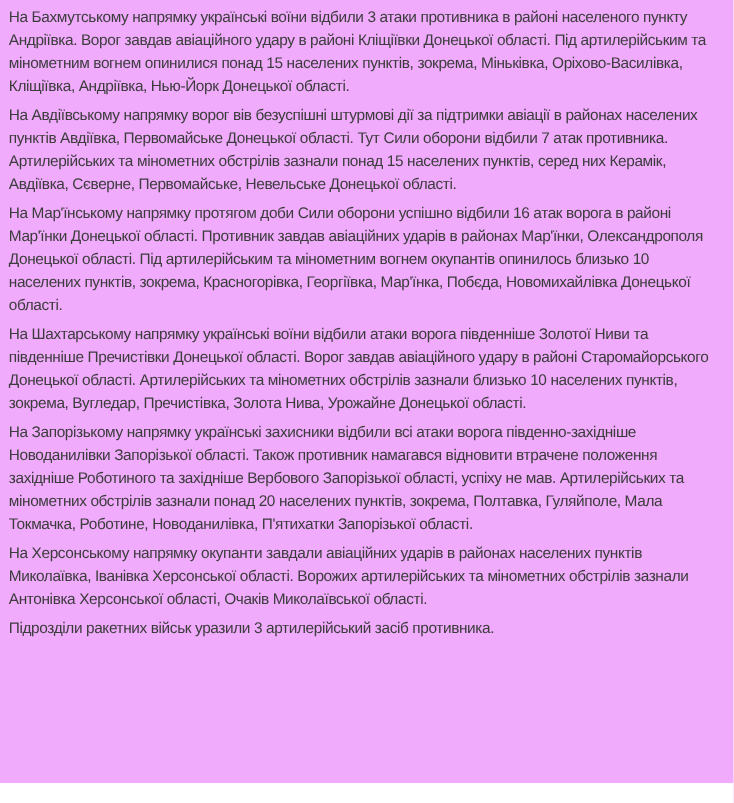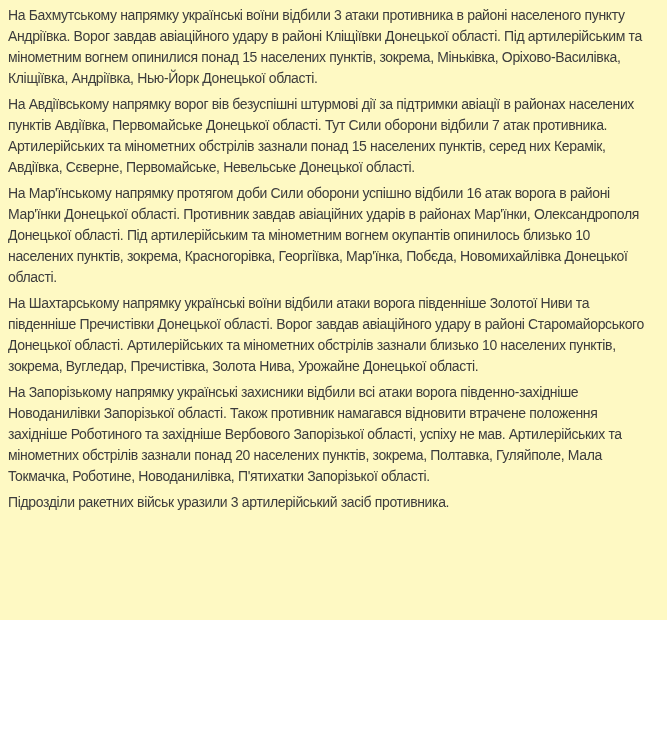--- a/index.html
+++ b/index.html
@@ -2,23 +2,23 @@
 <html lang="uk"><head>
 <meta charset="utf-8">
 <style>
   html, body {
     margin: 0;
     padding: 0;
     background: #ffffff;
   }
   .page {
     width: 667px;
-    height: 620px;
+    height: 712px;
     box-sizing: border-box;
-    background: #fef9c3;
+    background: #f0abfc;
     padding: 5px 9px 8px 8px;
     overflow: hidden;
   }
   .para {
     margin: 0 0 5px 0;
     font-family: "Liberation Sans", "DejaVu Sans", sans-serif;
     font-size: 14px;
     line-height: 21px;
     letter-spacing: -0.35px;
     color: #3c3c3c;
@@ -28,14 +28,15 @@
 </style>
 </head>
 <body>
 
 <div class="page">
   <p class="para">На Бахмутському напрямку українські воїни відбили 3 атаки противника в районі населеного пункту Андріївка. Ворог завдав авіаційного удару в районі Кліщіївки Донецької області. Під артилерійським та мінометним вогнем опинилися понад 15 населених пунктів, зокрема, Міньківка, Оріхово-Василівка, Кліщіївка, Андріївка, Нью-Йорк Донецької області.</p>
   <p class="para">На Авдіївському напрямку ворог вів безуспішні штурмові дії за підтримки авіації в районах населених пунктів Авдіївка, Первомайське Донецької області. Тут Сили оборони відбили 7 атак противника. Артилерійських та мінометних обстрілів зазнали понад 15 населених пунктів, серед них Керамік, Авдіївка, Сєверне, Первомайське,  Невельське Донецької області.</p>
   <p class="para">На Мар'їнському напрямку протягом доби Сили оборони успішно відбили 16 атак ворога в районі Мар'їнки Донецької області. Противник завдав авіаційних ударів в районах Мар'їнки, Олександрополя Донецької області. Під артилерійським та мінометним вогнем окупантів опинилось близько 10 населених пунктів, зокрема, Красногорівка, Георгіївка, Мар'їнка, Побєда, Новомихайлівка Донецької області.</p>
   <p class="para">На Шахтарському напрямку українські воїни відбили атаки ворога південніше Золотої Ниви та південніше Пречистівки Донецької області. Ворог завдав авіаційного удару в районі Старомайорського Донецької області. Артилерійських та мінометних обстрілів зазнали близько 10 населених пунктів, зокрема, Вугледар, Пречистівка, Золота Нива, Урожайне Донецької області.</p>
   <p class="para">На Запорізькому напрямку українські захисники відбили всі атаки ворога південно-західніше Новоданилівки Запорізької області. Також противник намагався відновити втрачене положення західніше Роботиного та західніше Вербового Запорізької області, успіху не мав. Артилерійських та мінометних обстрілів зазнали понад 20 населених пунктів, зокрема, Полтавка, Гуляйполе, Мала Токмачка, Роботине, Новоданилівка, П'ятихатки Запорізької області.</p>
+  <p class="para">На Херсонському напрямку окупанти завдали авіаційних ударів в районах населених пунктів Миколаївка, Іванівка Херсонської області. Ворожих артилерійських та мінометних обстрілів зазнали Антонівка  Херсонської області, Очаків Миколаївської області.</p>
   <p class="para">Підрозділи ракетних військ уразили 3 артилерійський засіб противника.</p>
 </div>
 
 </body></html>

